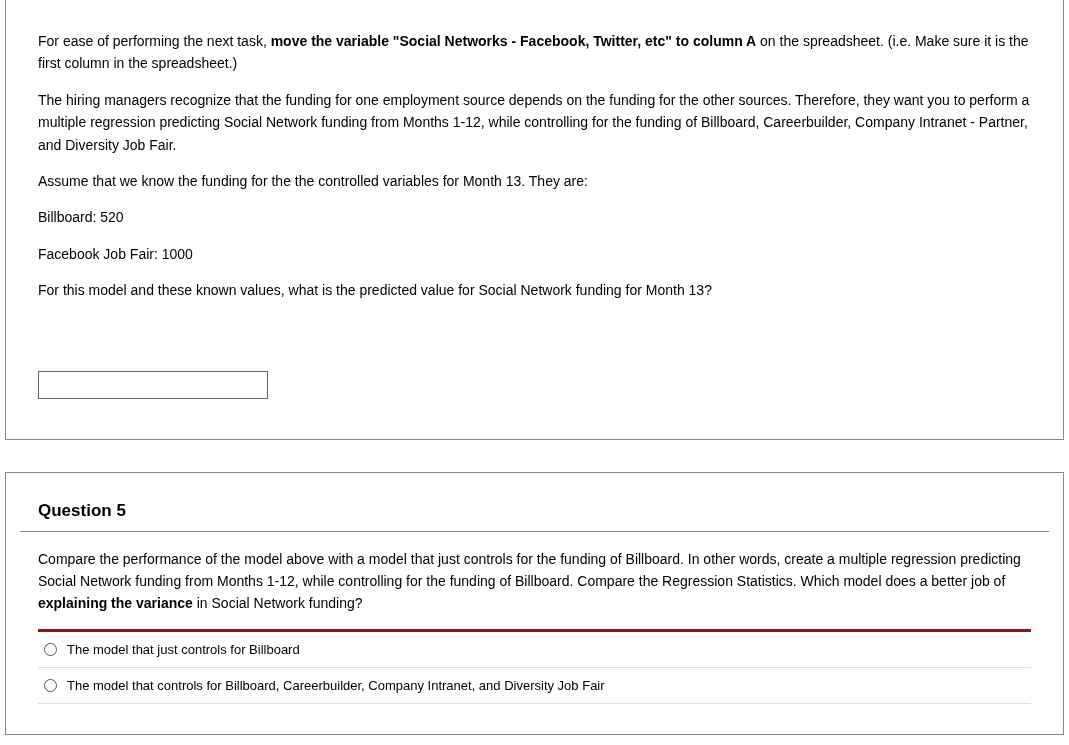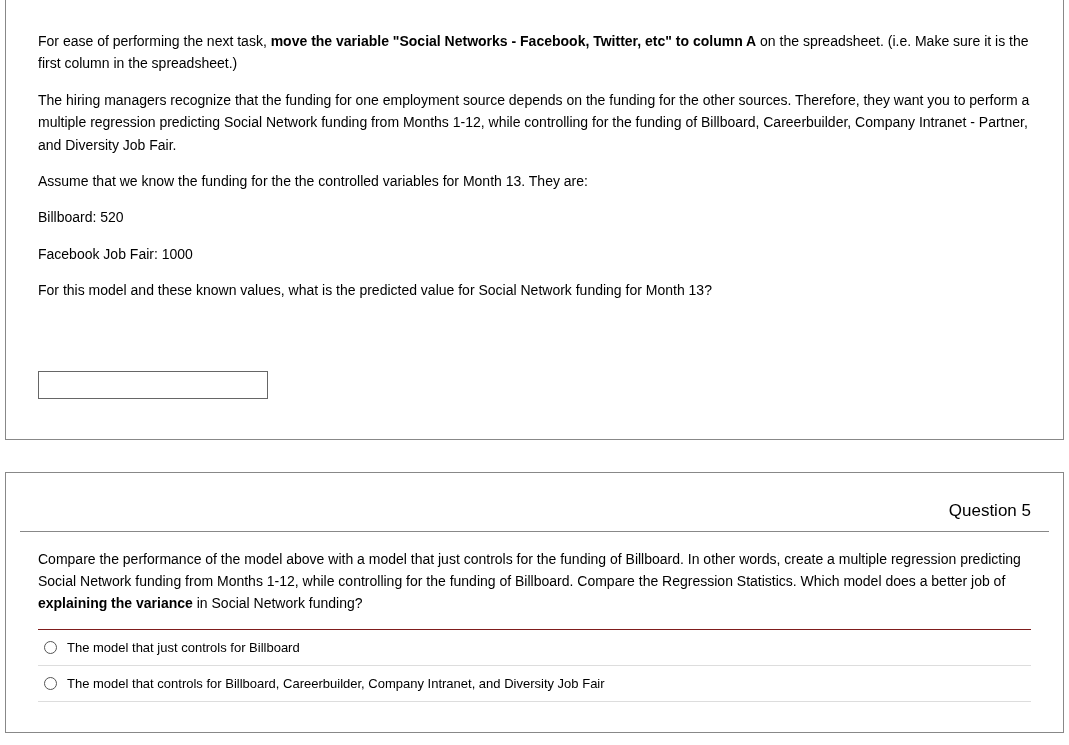--- a/index.html
+++ b/index.html
@@ -36,25 +36,24 @@
     }
     .gap {
       height: 32px;
     }
     .q-header {
       border-bottom: 1px solid #888;
       padding: 14px 18px 10px 18px;
     }
     .q-header h3 {
       font-size: 17px;
-      font-weight: normal;
-      text-align: right;
+      font-weight: bold;
     }
     .options {
-      border-top: 1px solid #7f1d1d;
+      border-top: 3px solid #7f1d1d;
       margin-top: 8px;
     }
     .option-row {
       border-bottom: 1px solid #ddd;
       padding: 10px 0;
       display: flex;
       align-items: center;
       gap: 10px;
       font-size: 13px;
     }

